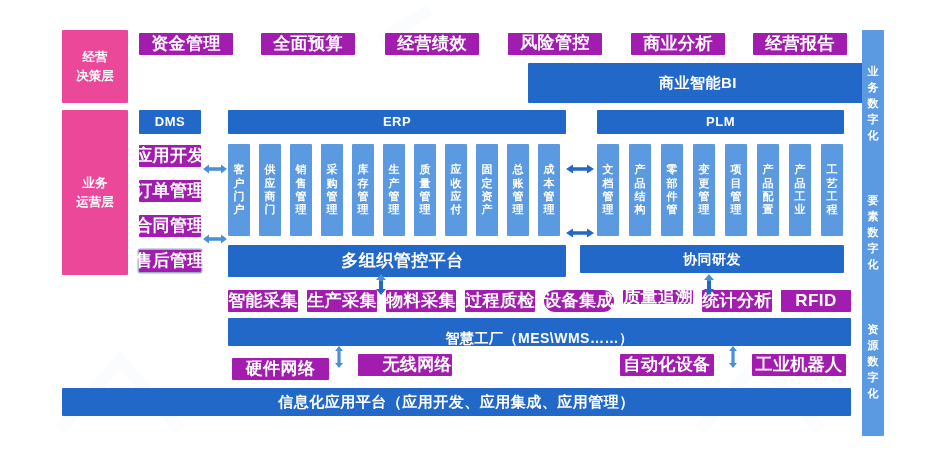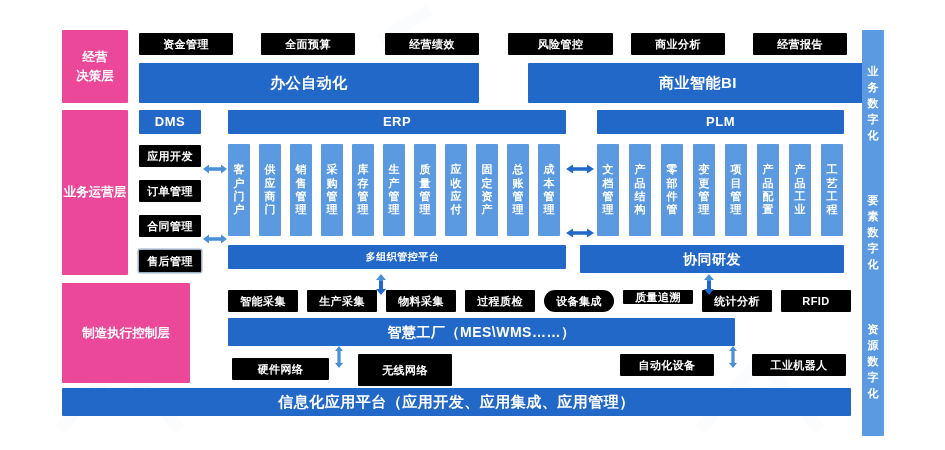--- a/index.html
+++ b/index.html
@@ -17,21 +17,21 @@
   .box{
     position:absolute;
     box-sizing:border-box;
     display:flex;align-items:center;justify-content:center;
     color:#ffffff;
     text-align:center;
     line-height:1.15;
     border-radius:1px;
     white-space:nowrap;
   }
-  .lt{ background:#000000; font-size:11px; font-weight:700; letter-spacing:.4px;}
+  .lt{ background:#a21caf; font-size:17px; font-weight:700; letter-spacing:.4px;}
   .dk{ background:#2268c8; font-size:13px; font-weight:700; letter-spacing:.5px;}
   .dk.big{ font-size:15px;}
   .panel{ background:#ec4899; font-size:12.5px; font-weight:700; line-height:1.5;}
   .sel{ box-shadow:0 0 0 1.5px #9bb0c4; }
 
   
   .vt{
     position:absolute;box-sizing:border-box;
     background:#5b9ae0;color:#fff;
     display:flex;flex-direction:column;align-items:center;justify-content:center;
@@ -69,51 +69,45 @@
       <path d="M700 430 L760 360 L820 430"></path>
       <path d="M380 40 L430 10"></path>
     </g>
   </svg>
 
   <div class="box panel" style="left:62px;top:30px;width:66px;height:73px;flex-direction:column;">
     <span>经营</span>
     <span>决策层</span>
   </div>
 
-  <div class="box panel" style="left:62px;top:110px;width:66px;height:165px;flex-direction:row;">
+  <div class="box panel" style="left:62px;top:110px;width:66px;height:165px;flex-direction:column;">
     <span>业务</span>
     <span>运营层</span>
   </div>
 
-  <div class="box panel" style="left:62px;top:283px;width:128px;height:100px;font-size:12.5px;">
-    <span>制造执行控制层</span>
-  </div>
 
   <div class="box lt" style="left:139px;top:33px;width:94px;height:22px;">
     <span>资金管理</span>
   </div>
   <div class="box lt" style="left:261px;top:33px;width:94px;height:22px;">
     <span>全面预算</span>
   </div>
   <div class="box lt" style="left:385px;top:33px;width:94px;height:22px;">
     <span>经营绩效</span>
   </div>
-  <div class="box lt" style="left:508px;top:33px;width:105px;height:22px;">
+  <div class="box lt" style="left:508px;top:33px;width:94px;height:22px;font-family:Liberation Mono, monospace;">
     <span>风险管控</span>
   </div>
   <div class="box lt" style="left:631px;top:33px;width:94px;height:22px;">
     <span>商业分析</span>
   </div>
   <div class="box lt" style="left:753px;top:33px;width:94px;height:22px;">
     <span>经营报告</span>
   </div>
 
-  <div class="box dk big" style="left:139px;top:63px;width:340px;height:40px;">
-    <span>办公自动化</span>
-  </div>
   <div class="box dk big" style="left:528px;top:63px;width:340px;height:40px;">
     <span>商业智能BI</span>
   </div>
 
   <div class="box dk" style="left:139px;top:110px;width:62px;height:24px;">
     <span>DMS</span>
   </div>
   <div class="box dk" style="left:228px;top:110px;width:338px;height:24px;">
     <span>ERP</span>
   </div>
@@ -243,21 +237,21 @@
     <span>工</span>
     <span>业</span>
   </div>
   <div class="vt" style="left:821px;top:144px;width:22px;height:92px;">
     <span>工</span>
     <span>艺</span>
     <span>工</span>
     <span>程</span>
   </div>
 
-  <div class="box dk" style="left:228px;top:245px;width:338px;height:24px;font-size:10px;padding-left:11px;">
+  <div class="box dk" style="left:228px;top:245px;width:338px;height:32px;font-size:17px;padding-left:11px;">
     <span>多组织管控平台</span>
   </div>
   <div class="box dk" style="left:580px;top:245px;width:264px;height:28px;font-size:14px;">
     <span>协同研发</span>
   </div>
 
   <div class="box lt" style="left:228px;top:290px;width:70px;height:22px;">
     <span>智能采集</span>
   </div>
   <div class="box lt" style="left:307px;top:290px;width:70px;height:22px;">
@@ -275,28 +269,28 @@
   <div class="box lt" style="left:623px;top:290px;width:70px;height:14px;">
     <span>质量追溯</span>
   </div>
   <div class="box lt" style="left:702px;top:290px;width:70px;height:22px;">
     <span>统计分析</span>
   </div>
   <div class="box lt" style="left:781px;top:290px;width:70px;height:22px;">
     <span>RFID</span>
   </div>
 
-  <div class="box dk" style="left:228px;top:318px;width:507px;height:28px;font-size:14px;">
+  <div class="box dk" style="left:228px;top:318px;width:623px;height:28px;font-size:14px;align-items:flex-end;">
     <span>智慧工厂（MES\WMS……）</span>
   </div>
 
   <div class="box lt" style="left:232px;top:358px;width:97px;height:22px;">
     <span>硬件网络</span>
   </div>
-  <div class="box lt" style="left:358px;top:354px;width:94px;height:32px;">
+  <div class="box lt" style="left:358px;top:354px;width:94px;height:22px;justify-content:flex-end;">
     <span>无线网络</span>
   </div>
   <div class="box lt" style="left:620px;top:354px;width:94px;height:22px;">
     <span>自动化设备</span>
   </div>
   <div class="box lt" style="left:752px;top:354px;width:94px;height:22px;">
     <span>工业机器人</span>
   </div>
 
   <div class="box dk" style="left:62px;top:388px;width:789px;height:28px;font-size:15px;">

